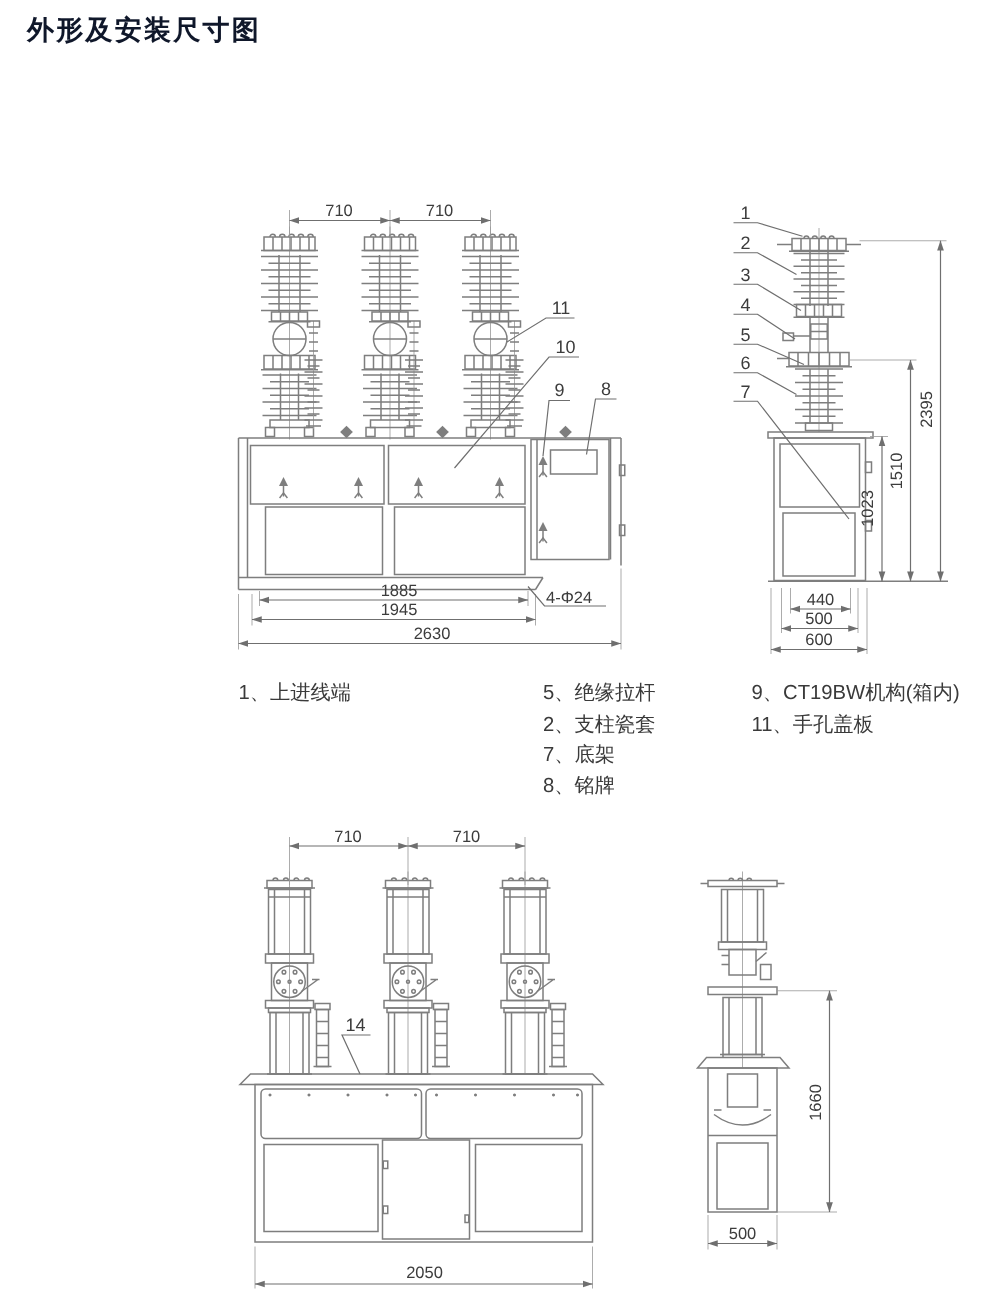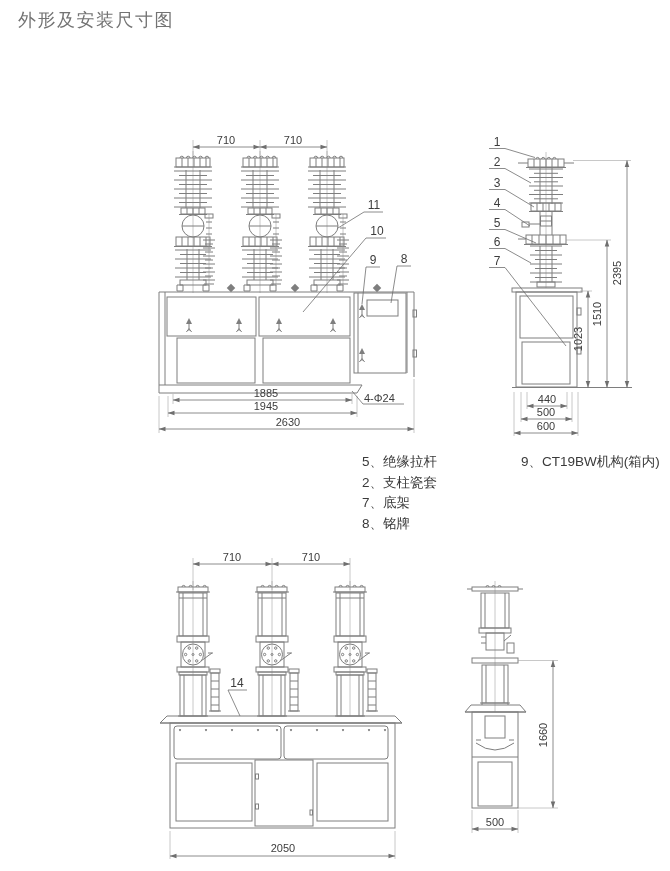--- a/index.html
+++ b/index.html
@@ -1,31 +1,31 @@
 <!DOCTYPE html>
 <html><head>
 <meta charset="utf-8">
 <style>
   html,body{margin:0;padding:0;background:#ffffff;}
   .page{position:relative;width:670px;height:871px;background:#ffffff;overflow:hidden;
         font-family:"Liberation Sans",sans-serif;}
-  .title{position:absolute;left:18px;top:8px;margin:0;font-size:18px;font-weight:normal;
-         letter-spacing:1.5px;color:#737373;font-family:"Liberation Sans",sans-serif;}
+  .title{position:absolute;left:18px;top:8px;margin:0;font-size:18px;font-weight:bold;
+         letter-spacing:1.5px;color:#0f172a;font-family:"Liberation Sans",sans-serif;}
   svg{position:absolute;left:0;top:0;}
   .ln{stroke:#7e7e7e;fill:none;stroke-width:1;}
   .lf{stroke:#7e7e7e;fill:#7e7e7e;stroke-width:0;}
   .thin{stroke:#9a9a9a;fill:none;stroke-width:0.55;}
   .dim{stroke:#6f6f6f;fill:none;stroke-width:0.8;}
   .dtx{fill:#3c3c3c;font-size:11px;font-family:"Liberation Sans",sans-serif;}
   .ctx{fill:#3c3c3c;font-size:12px;font-family:"Liberation Sans",sans-serif;}
   .mid{text-anchor:middle;}
   .legend{position:absolute;top:452px;left:0;width:670px;color:#3a3a3a;font-size:13.5px;}
   .legend .col{position:absolute;top:0;}
   .legend .item{height:20.5px;line-height:20.5px;white-space:nowrap;}
-  .c1{left:159px;} .c2{left:362px;} .c3{left:521px;}
+  .c1{left:159px;} .c2{left:362px;} .c3{left:501px;}
 </style>
 </head>
 <body>
 
 <div class="page">
   <h1 class="title">外形及安装尺寸图</h1>
 
   <svg width="670" height="871" viewBox="0 0 670 871">
     <defs>
       <marker id="ah" viewBox="0 0 10 8" refX="9.3" refY="4" markerWidth="9" markerHeight="7" orient="auto-start-reverse">
@@ -294,24 +294,26 @@
         <text class="dtx mid" transform="translate(547,735) rotate(-90)">1660</text>
         <path class="thin" d="M472,810V833M518,810V833"></path>
         <path class="dim" marker-start="url(#ah)" marker-end="url(#ah)" d="M472,829H518"></path>
         <text class="dtx mid" x="495" y="826">500</text>
       </g>
     </g>
   </svg>
 
   <div class="legend">
     <div class="col c1">
+      <div class="item">1、上进线端</div>
     </div>
     <div class="col c2">
       <div class="item">5、绝缘拉杆</div>
       <div class="item">2、支柱瓷套</div>
       <div class="item">7、底架</div>
       <div class="item">8、铭牌</div>
     </div>
     <div class="col c3">
       <div class="item">9、CT19BW机构(箱内)</div>
+      <div class="item">11、手孔盖板</div>
     </div>
   </div>
 </div>
 
 </body></html>

